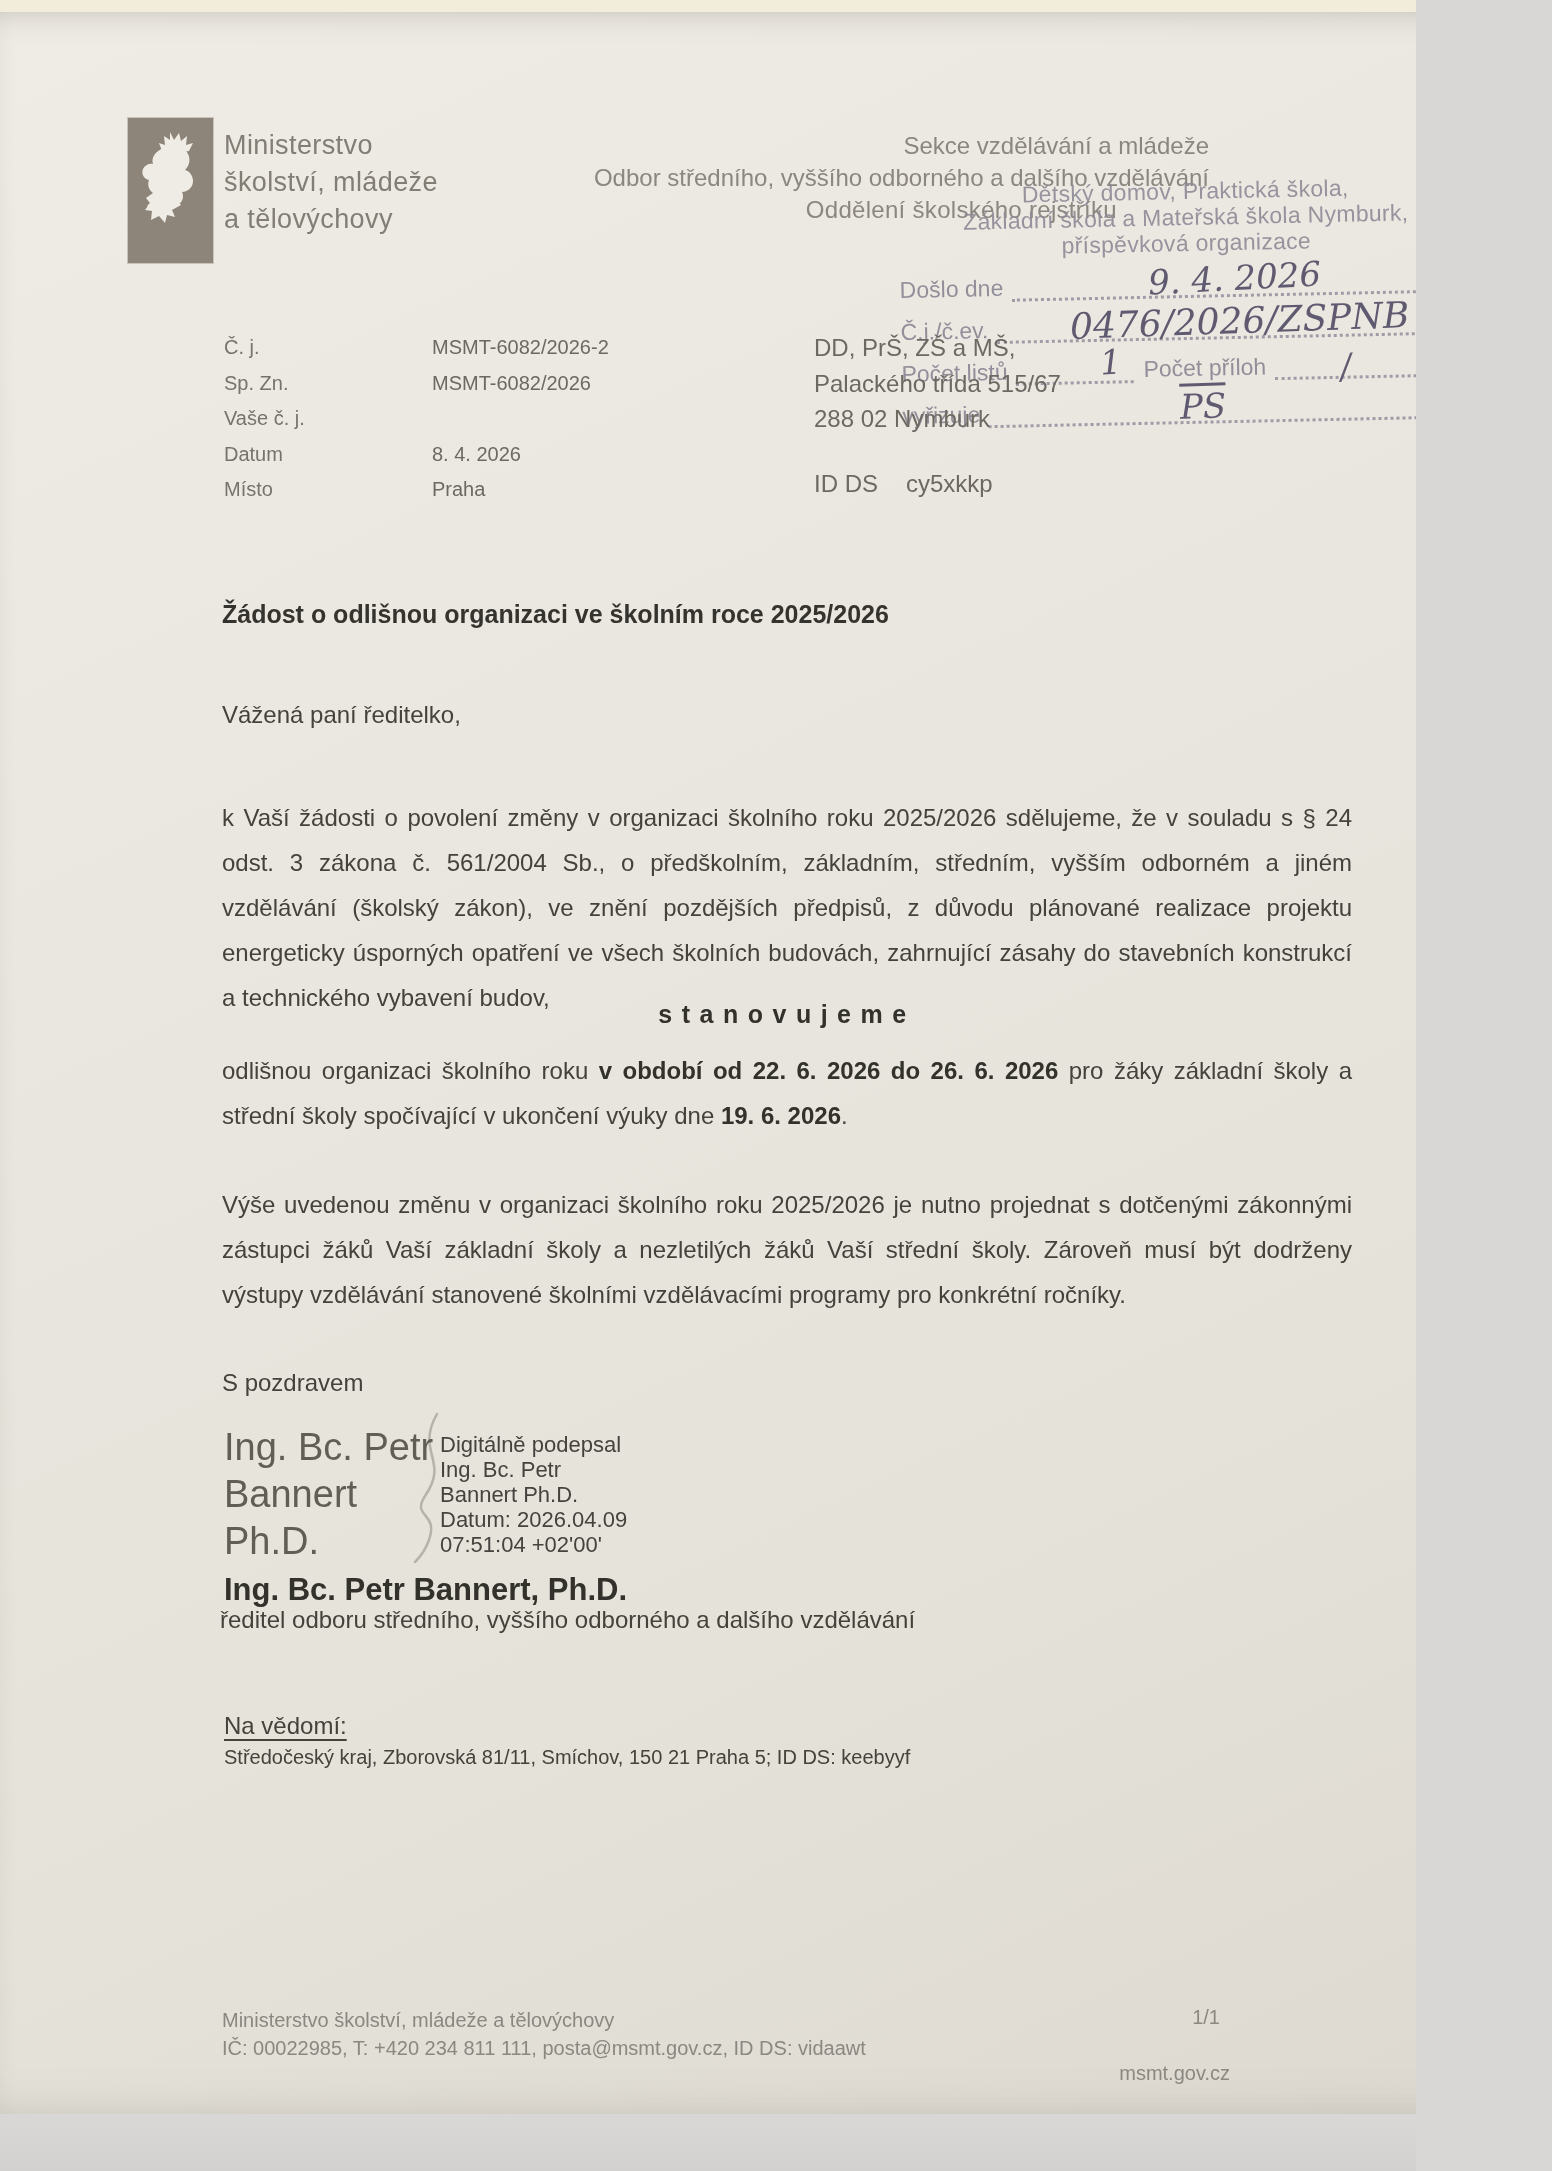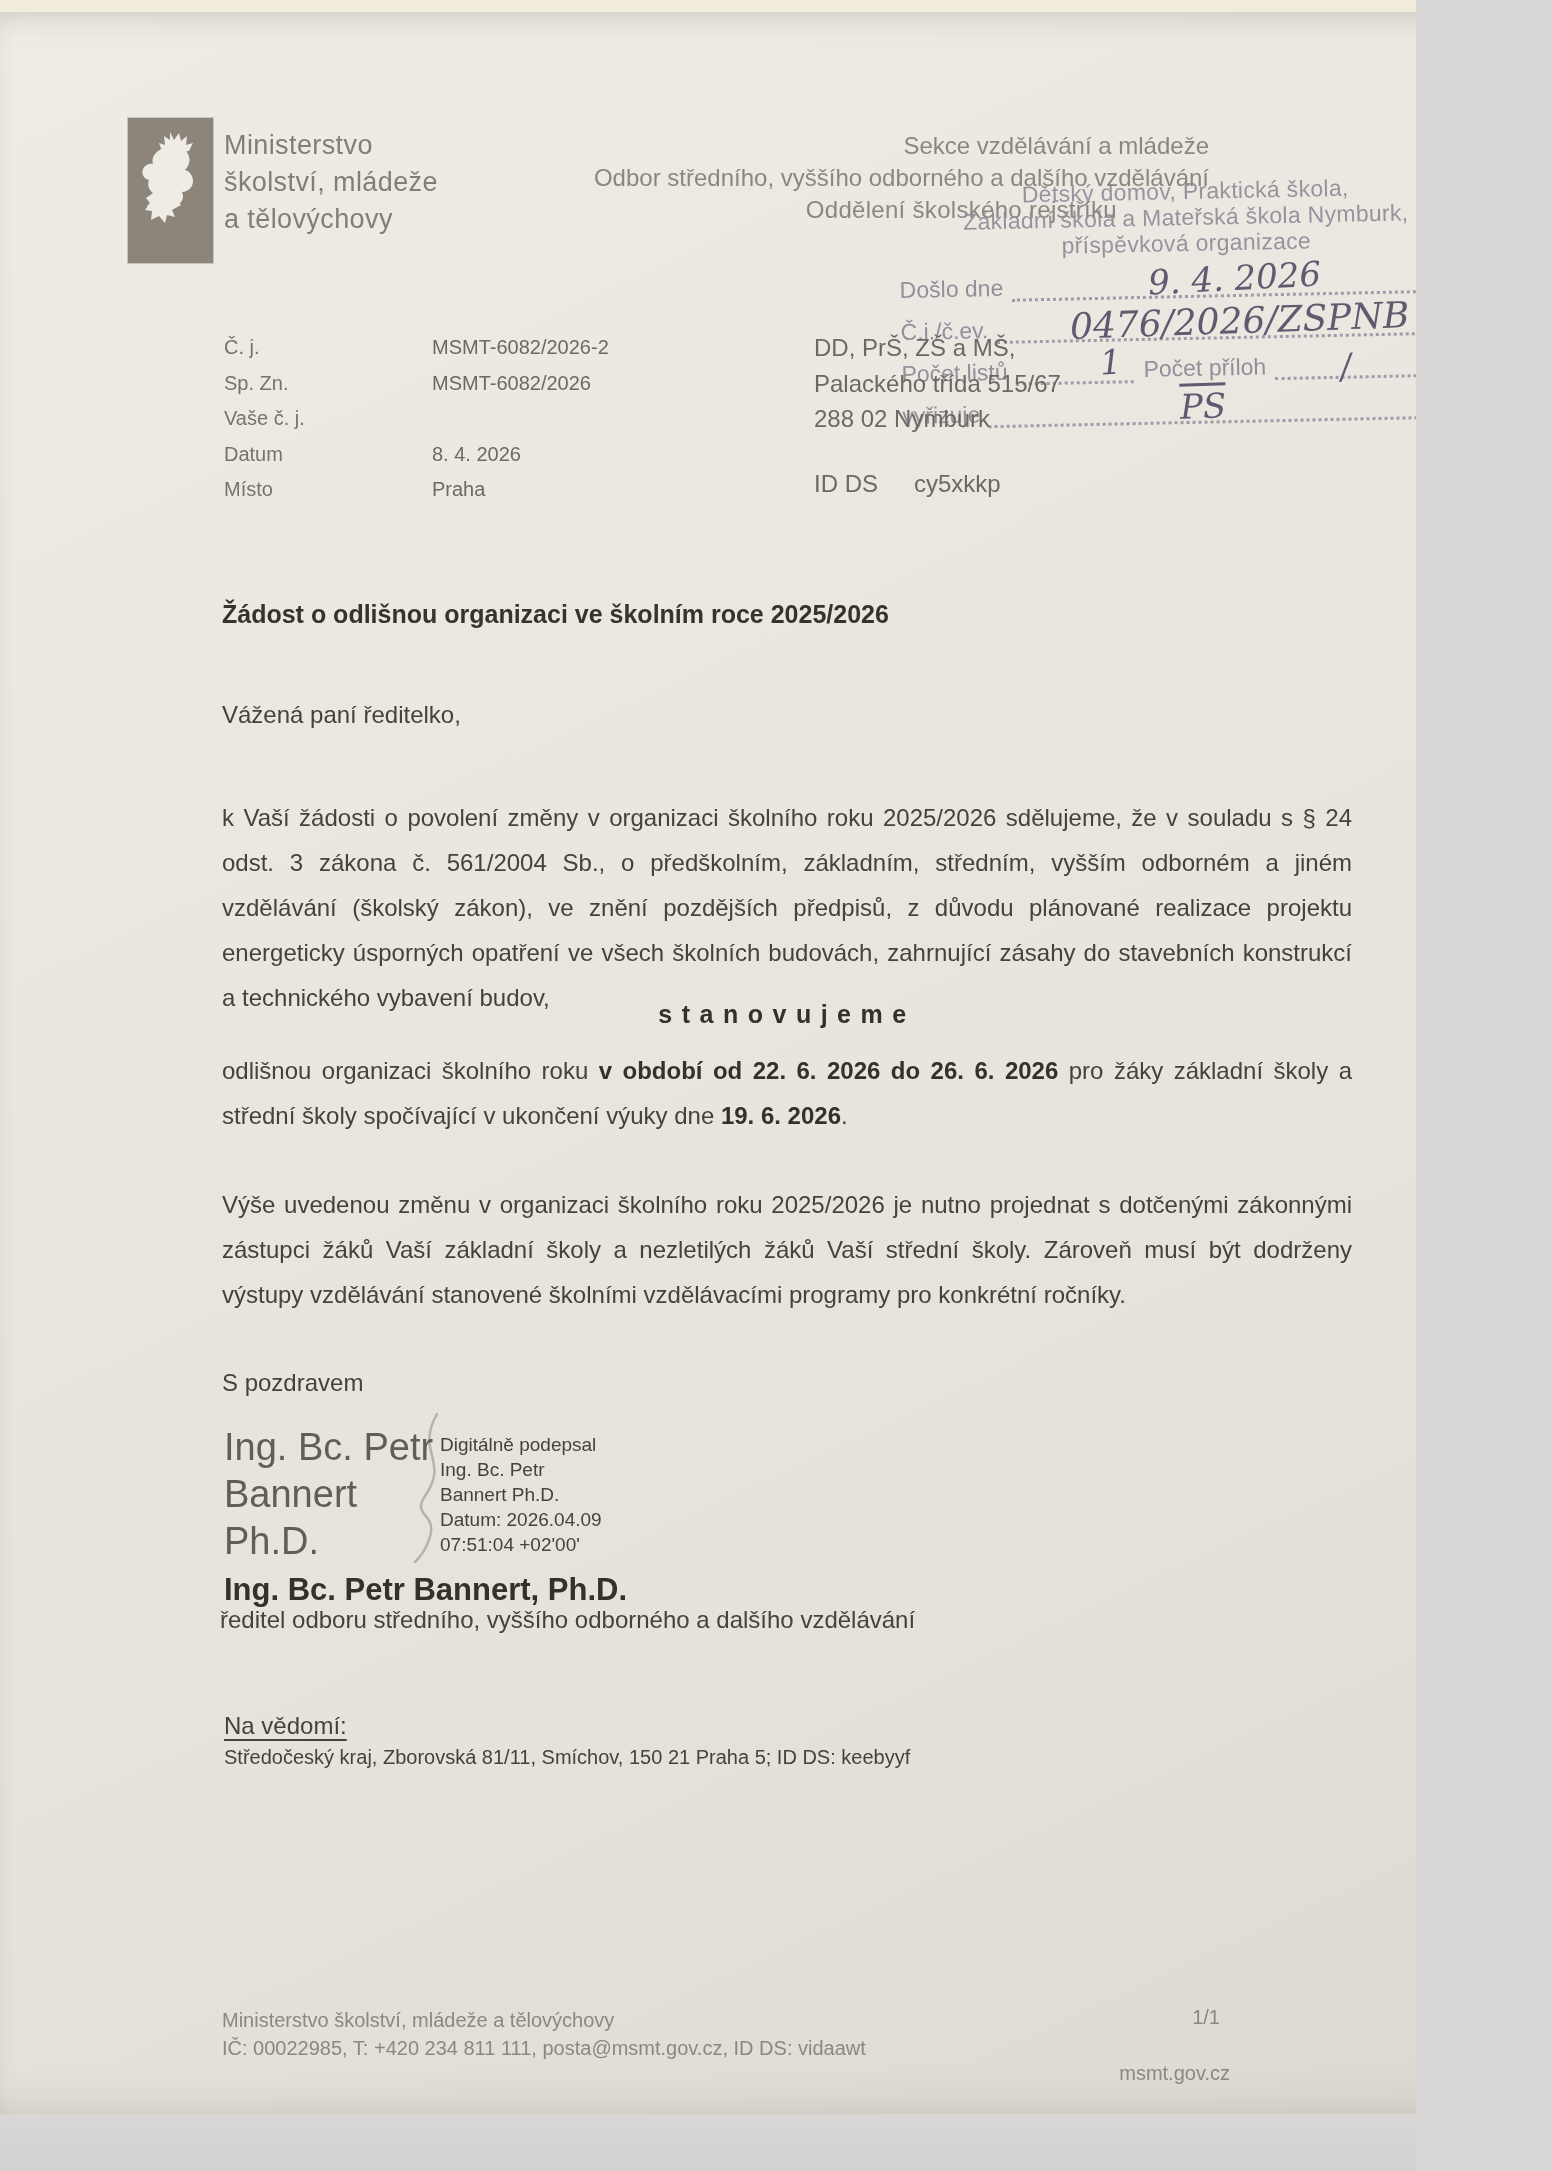--- a/index.html
+++ b/index.html
@@ -31,35 +31,35 @@
   .hw-cj{left:1070px;top:300px;transform:rotate(-2deg);font-size:36px;}
   .hw-1{left:1100px;top:342px;transform:rotate(-4deg);}
   .hw-slash{left:1340px;top:346px;transform:rotate(-6deg);}
   .hw-ps{left:1180px;top:386px;transform:rotate(-2deg);text-decoration:overline;}
   
   .refs{left:224px;top:330px;font-size:20px;line-height:35.5px;color:#77736c;}
   .refs .row{display:flex;}
   .refs .lbl{width:208px;}
   .refs .val{color:#6d6962;}
   .recip{left:814px;top:330px;font-size:24px;line-height:35.5px;color:#6d6962;}
-  .idds{left:814px;top:470px;font-size:24px;color:#6d6962;display:flex;gap:36px;text-align:right;}
+  .idds{left:814px;top:470px;font-size:24px;color:#6d6962;display:flex;gap:28px;text-align:right;}
   
   .col{left:222px;width:1130px;color:#45423c;font-size:24px;line-height:45px;}
   .subject{top:592px;font-weight:bold;color:#35332e;font-size:25px;}
   .salut{top:692px;}
   .p1{top:795px;text-align:justify;}
   .stanov{top:992px;text-align:center;font-weight:bold;color:#33312c;letter-spacing:.38em;font-size:25px;}
   .p2{top:1048px;text-align:justify;}
   .p3{top:1182px;text-align:justify;}
   .b{font-weight:bold;color:#33312c;}
   .closing{top:1360px;}
   
   .sig-big{left:224px;top:1424px;font-size:38px;line-height:47px;color:#615e56;}
   .sig-flourish{left:395px;top:1408px;}
-  .sig-detail{left:440px;top:1432px;font-size:19px;line-height:25px;color:#45433e;}
+  .sig-detail{left:440px;top:1432px;font-size:22px;line-height:25px;color:#45433e;}
   .signer{left:224px;top:1572px;font-size:31px;font-weight:bold;color:#33312c;}
   .role{left:220px;top:1606px;font-size:24px;color:#45423c;}
   .cc-label{left:224px;top:1712px;font-size:24px;color:#45423c;text-decoration:underline;text-underline-offset:5px;}
   .cc-line{left:224px;top:1746px;font-size:20px;color:#45423c;}
   
   .footer{left:222px;top:2006px;font-size:20px;line-height:28px;color:#8b8781;}
   .pagenum{right:196px;top:2006px;font-size:20px;color:#8b8781;}
   .site{right:186px;top:2062px;font-size:20px;color:#8b8781;}
 </style>
 </head>

